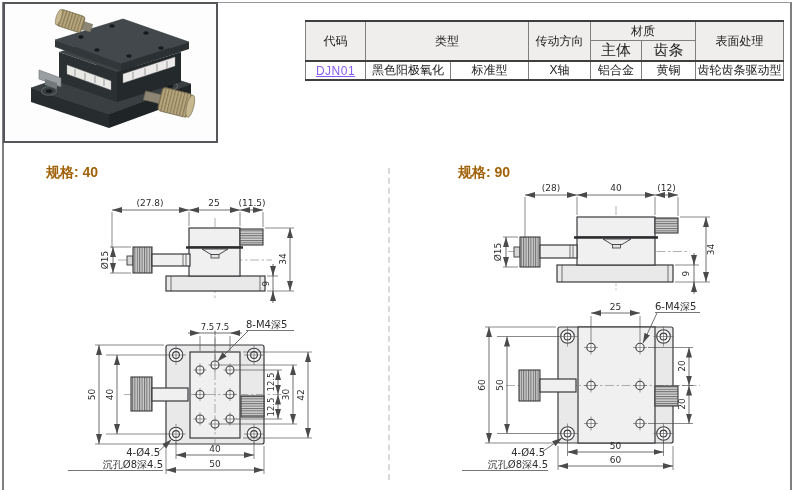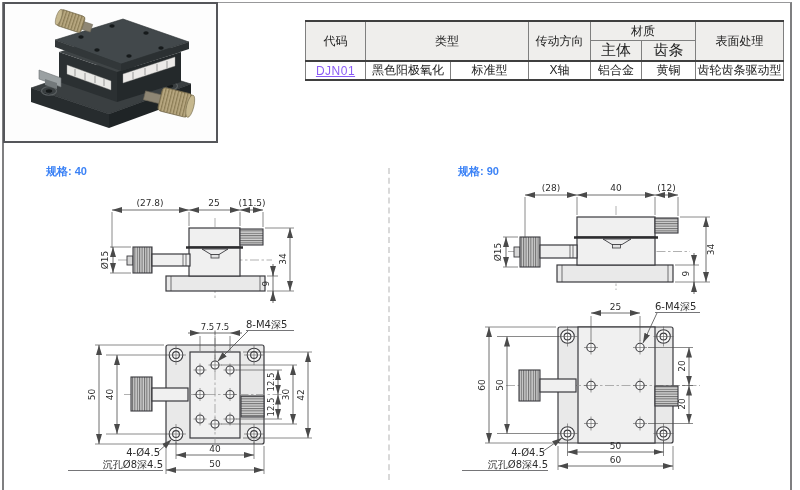--- a/index.html
+++ b/index.html
@@ -14,21 +14,21 @@
   .spec-table{position:absolute;left:297px;top:20px;width:478px;border-collapse:collapse;
               table-layout:fixed;font-size:12px;color:#232323;
               border-top:2px solid #3f3f3f;border-bottom:2px solid #3f3f3f;margin-left:8px;}
   .spec-table th,.spec-table td{border:1px solid #7f7f7f;text-align:center;vertical-align:middle;
               padding:0;font-weight:normal;overflow:hidden;white-space:nowrap;}
   .spec-table th{background:#efeeec;}
   .hr1 th{height:18px;}
   .hr2 th{height:13px;font-size:15px;}
   .dr td{height:17px;background:#fff;border-top:2px solid #3f3f3f;}
   .code-cell{color:#8b5cf6;font-weight:bold;letter-spacing:.5px;text-decoration:underline;}
-  .spec-label{position:absolute;font-size:11px;font-weight:bold;color:#3b82f6;}
+  .spec-label{position:absolute;font-size:14px;font-weight:bold;color:#a16207;}
   .divider{position:absolute;left:388px;top:168px;height:312px;width:0;
            border-left:2px dashed #d9d9d9;}
   .drawings{position:absolute;left:0;top:180px;width:800px;height:310px;}
   
   .obj{fill:#e9e9e9;stroke:#3a3a3e;stroke-width:1.2;}
   .obj2{fill:#f0f0f0;stroke:#3a3a3e;stroke-width:1.2;}
   .hole{fill:#fafafa;stroke:#3a3a3e;stroke-width:1.1;}
   .thick{stroke:#2d2d2f;stroke-width:2.4;}
   .thin{stroke:#3a3a3e;stroke-width:0.7;}
   .dim,.ext{stroke:#4a4a4a;stroke-width:0.8;fill:none;}

